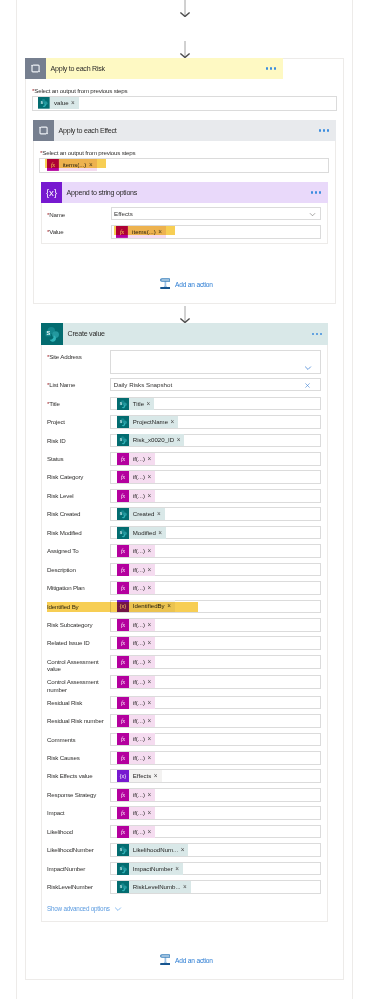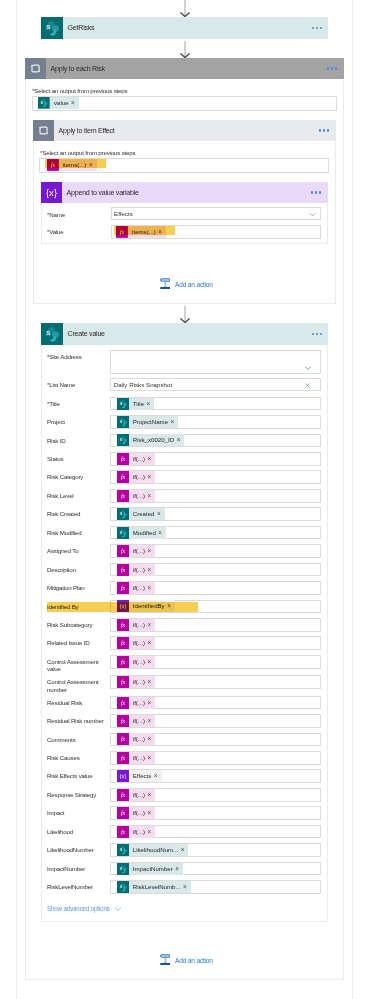--- a/index.html
+++ b/index.html
@@ -49,46 +49,28 @@
 </head>
 <body>
 
 <div class="page">
     <div class="arrow" style="left:178.5px;top:0px;">
       <svg width="12" height="17" viewBox="0 0 12 17" style="display: block;">
         <path d="M6 0 V16" fill="none" stroke="#A2A2A2" stroke-width="1"></path>
         <path d="M1.4 12.5 L6 16.5 L10.6 12.5" fill="none" stroke="#4A4A4A" stroke-width="1.4" stroke-linejoin="miter" stroke-linecap="butt"></path>
       </svg>
     </div>
-    <div class="card-head" style="position:absolute;left:41px;top:17px;width:287px;height:22px;background:#D9E8E8;">
-      <div class="card-icon">
-        <svg width="22" height="22" viewBox="0 0 22 22" style="display: block;">
-          <rect x="0" y="0" width="22" height="22" fill="#036C70"></rect>
-          <circle cx="10.3" cy="7.6" r="3.7" fill="#14868C"></circle>
-          <circle cx="14.6" cy="11.6" r="3.4" fill="#23989E"></circle>
-          <path d="M12.9 12.3 a3.3 3.3 0 1 1 -4.2 4.45 a3.9 3.9 0 0 0 4.2 -4.45 z" fill="#2FB3B8"></path>
-          <rect x="4.6" y="7.9" width="5.4" height="5.4" fill="#14868C" rx="0.3"></rect>
-          <text x="7.3" y="12.3" font-size="5.7" fill="#E2F4F5" text-anchor="middle" font-family="Liberation Sans, sans-serif" font-weight="bold">S</text>
-        </svg>
-      </div>
-      <div class="card-title">GetRisks</div>
-      <div class="card-menu" style="right:6px;top:0px;height:22px;">
-        <i></i>
-        <i></i>
-        <i></i>
-      </div>
-    </div>
     <div class="arrow" style="left:178.5px;top:41px;">
       <svg width="12" height="17" viewBox="0 0 12 17" style="display: block;">
         <path d="M6 0 V16" fill="none" stroke="#A2A2A2" stroke-width="1"></path>
         <path d="M1.4 12.5 L6 16.5 L10.6 12.5" fill="none" stroke="#4A4A4A" stroke-width="1.4" stroke-linejoin="miter" stroke-linecap="butt"></path>
       </svg>
     </div>
     <div class="scope" style="left:25px;top:58px;width:319px;height:922px;"></div>
-    <div class="card-head" style="position:absolute;left:25px;top:58px;width:319px;height:21px;background:#a3a3a3;">
+    <div class="card-head" style="position:absolute;left:25px;top:58px;width:258px;height:21px;background:#fef9c3;">
       <div class="card-icon">
         <svg width="21" height="21" viewBox="0 0 21 21" style="display: block;">
           <rect x="0" y="0" width="21" height="21" fill="#767F8F"></rect>
           <g>
             <path d="M8.1 7.1 H13.2 a0.9 0.9 0 0 1 0.9 0.9 V12.6" fill="none" stroke="#EDF1F6" stroke-width="1.15" stroke-linecap="butt" stroke-linejoin="round"></path>
             <path d="M13.0 13.9 H7.9 a0.9 0.9 0 0 1 -0.9 -0.9 V8.4" fill="none" stroke="#EDF1F6" stroke-width="1.15" stroke-linecap="butt" stroke-linejoin="round"></path>
             <path d="M7.1 7.7 m-0.95 0 a0.95 0.95 0 1 0 1.9 0 a0.95 0.95 0 1 0 -1.9 0" fill="#EDF1F6"></path>
             <path d="M14.0 13.3 m-0.95 0 a0.95 0.95 0 1 0 1.9 0 a0.95 0.95 0 1 0 -1.9 0" fill="#EDF1F6"></path>
           </g>
         </svg>
@@ -122,21 +104,21 @@
         <svg width="21" height="21" viewBox="0 0 21 21" style="display: block;">
           <rect x="0" y="0" width="21" height="21" fill="#767F8F"></rect>
           <g>
             <path d="M8.1 7.1 H13.2 a0.9 0.9 0 0 1 0.9 0.9 V12.6" fill="none" stroke="#EDF1F6" stroke-width="1.15" stroke-linecap="butt" stroke-linejoin="round"></path>
             <path d="M13.0 13.9 H7.9 a0.9 0.9 0 0 1 -0.9 -0.9 V8.4" fill="none" stroke="#EDF1F6" stroke-width="1.15" stroke-linecap="butt" stroke-linejoin="round"></path>
             <path d="M7.1 7.7 m-0.95 0 a0.95 0.95 0 1 0 1.9 0 a0.95 0.95 0 1 0 -1.9 0" fill="#EDF1F6"></path>
             <path d="M14.0 13.3 m-0.95 0 a0.95 0.95 0 1 0 1.9 0 a0.95 0.95 0 1 0 -1.9 0" fill="#EDF1F6"></path>
           </g>
         </svg>
       </div>
-      <div class="card-title">Apply to item Effect</div>
+      <div class="card-title">Apply to each Effect</div>
       <div class="card-menu" style="right:7px;top:0px;height:21px;">
         <i></i>
         <i></i>
         <i></i>
       </div>
     </div>
     <div class="flabel" style="left:40px;top:149px;"><span class="req">*</span><span>Select an output from previous steps</span></div>
     <div class="inputbox" style="left:38.7px;top:158px;width:290.6px;height:14.5px;"></div>
     <div class="token tk-ex" style="left: 46.8px; top: 159px; height: 11.9px;">
       <div class="tico">
@@ -149,21 +131,21 @@
       <span class="txx" style="line-height: 11.9px;">×</span>
     </div>
     <div class="hl" style="left:44.6px;top:158.8px;width:61.3px;height:9.6px;"></div>
     <div class="card-head" style="position:absolute;left:41px;top:182px;width:287px;height:21px;background:#E9D9FA;">
       <div class="card-icon">
         <svg width="21" height="21" viewBox="0 0 24 24" style="display: block;">
           <rect x="0" y="0" width="24" height="24" fill="#7719D0"></rect>
           <text x="12" y="16.3" font-size="11" fill="#ffffff" text-anchor="middle" font-family="Liberation Sans, sans-serif">{x}</text>
         </svg>
       </div>
-      <div class="card-title">Append to value variable</div>
+      <div class="card-title">Append to string options</div>
       <div class="card-menu" style="right:7px;top:0px;height:21px;">
         <i></i>
         <i></i>
         <i></i>
       </div>
     </div>
     <div class="card-body" style="left:41px;top:203px;width:287px;height:41.3px;"></div>
     <div class="flabel" style="left:47px;top:210.5px;"><span class="req">*</span><span>Name</span></div>
     <div class="inputbox" style="left:110.5px;top:207px;width:210.5px;height:13px;"></div>
     <div class="inputtext" style="left:114px;top:210.2px;">Effects</div>

